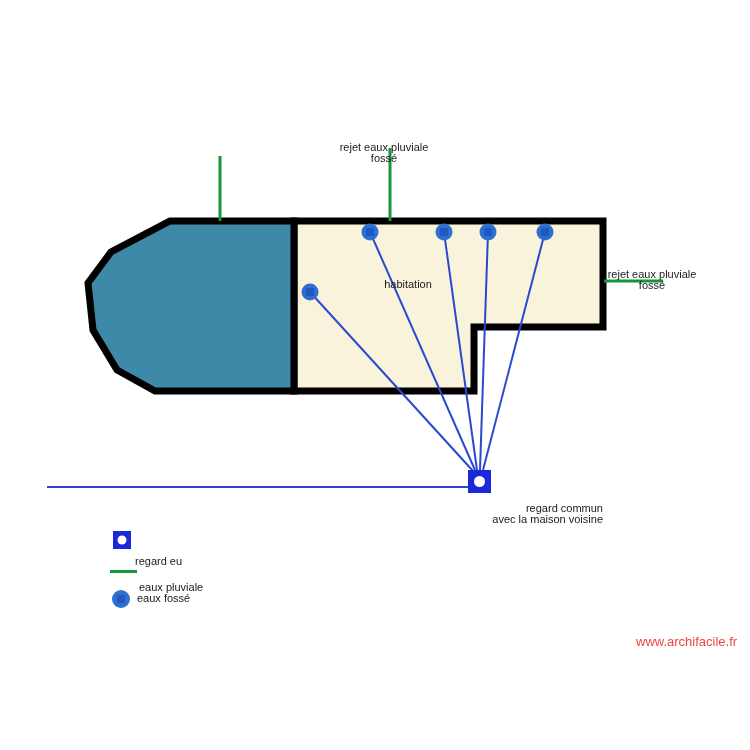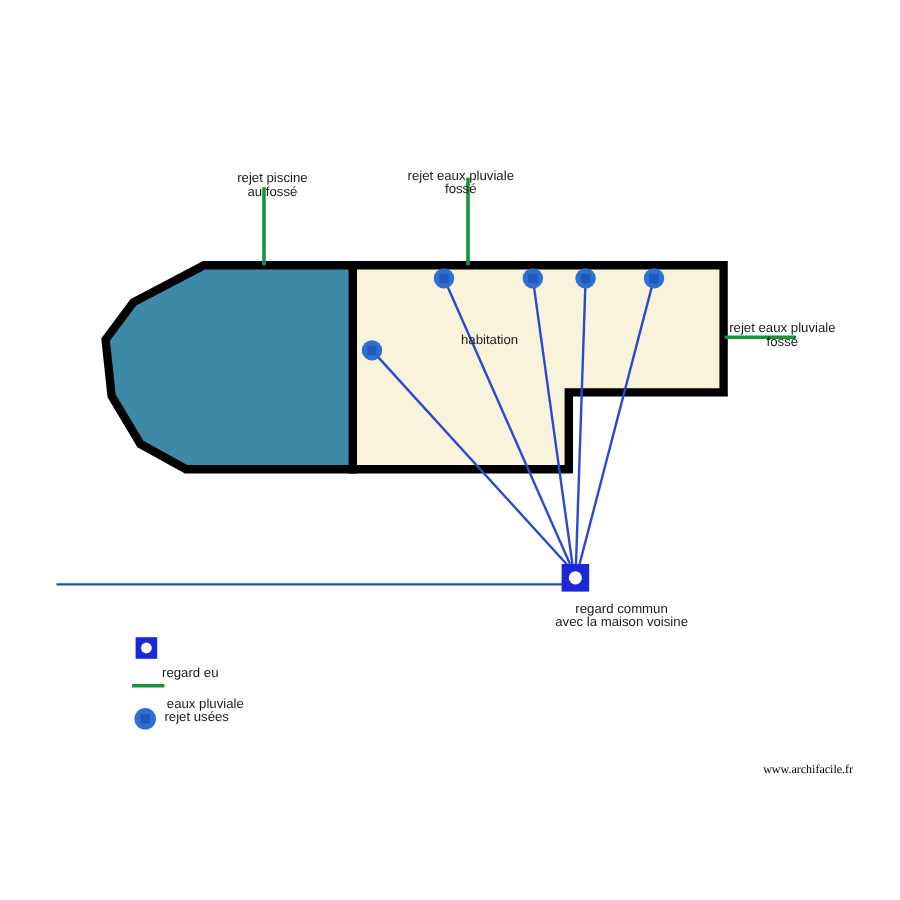--- a/index.html
+++ b/index.html
@@ -1,22 +1,22 @@
 <!DOCTYPE html>
 <html><head>
 <meta charset="utf-8">
 <style>
   html,body{margin:0;padding:0;background:#ffffff;}
   #stage{position:relative;width:750px;height:750px;background:#ffffff;overflow:hidden;
          font-family:"Liberation Sans",sans-serif;}
   #plan-svg{position:absolute;left:0;top:0;}
   .lbl{position:absolute;font-size:11px;line-height:11px;color:#1a1a1a;white-space:nowrap;}
   .lbl.center{text-align:center;}
-  .lbl.leftal{text-align:center;}
-  .watermark{position:absolute;font-size:10px;line-height:13px;color:#000000;font-family:Liberation Serif, serif;}
+  .lbl.leftal{text-align:right;}
+  .watermark{position:absolute;font-size:13px;line-height:13px;color:#ef4444;}
 </style>
 </head>
 <body>
 
 <div id="stage">
 
   <svg id="plan-svg" width="750" height="750" viewBox="0 0 750 750">
 
     <polygon points="294,221 603,221 603,327 474,327 474,391 294,391" stroke-width="7" stroke-linejoin="miter" fill="#faf3dc" stroke="#000000"></polygon>
 
@@ -63,41 +63,37 @@
       <rect x="113" y="531" width="18" height="18" fill="#1c27d8"></rect>
       <circle cx="122" cy="540" r="4.5" fill="#ffffff"></circle>
     </g>
     <line x1="110" y1="571.5" x2="137" y2="571.5" stroke-width="3" stroke="#17953a"></line>
     <g>
       <circle cx="121" cy="599" r="9" fill="#2e70d2"></circle>
       <rect x="117" y="595" width="8" height="8" fill="#2158bf"></rect>
     </g>
   </svg>
 
-  <div class="lbl center" style="left:167px;top:144px;width:120px;">
-    <div>rejet piscine</div>
-    <div>au fossé</div>
-  </div>
 
   <div class="lbl center" style="left:324px;top:142px;width:120px;">
     <div>rejet eaux pluviale</div>
     <div>fossé</div>
   </div>
 
   <div class="lbl center" style="left:592px;top:269px;width:120px;">
     <div>rejet eaux pluviale</div>
     <div>fossé</div>
   </div>
 
   <div class="lbl center" style="left:358px;top:279px;width:100px;">habitation</div>
 
   <div class="lbl leftal" style="left:433px;top:503px;width:170px;">
     <div>regard commun</div>
     <div>avec la maison voisine</div>
   </div>
 
   <div class="lbl leftal" style="left:135px;top:556px;">regard eu</div>
   <div class="lbl leftal" style="left:139px;top:566px;margin-top:16px;">eaux pluviale</div>
-  <div class="lbl leftal" style="left:137px;top:593px;">rejet usées</div>
+  <div class="lbl leftal" style="left:137px;top:593px;">eaux fossé</div>
 
   <div class="watermark" style="left:636px;top:635px;">www.archifacile.fr</div>
 
 </div>
 
 </body></html>

